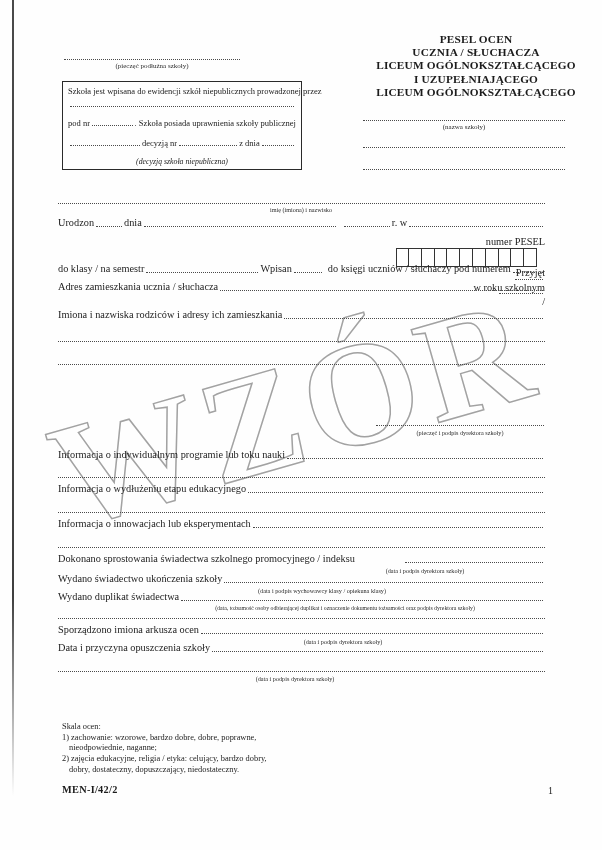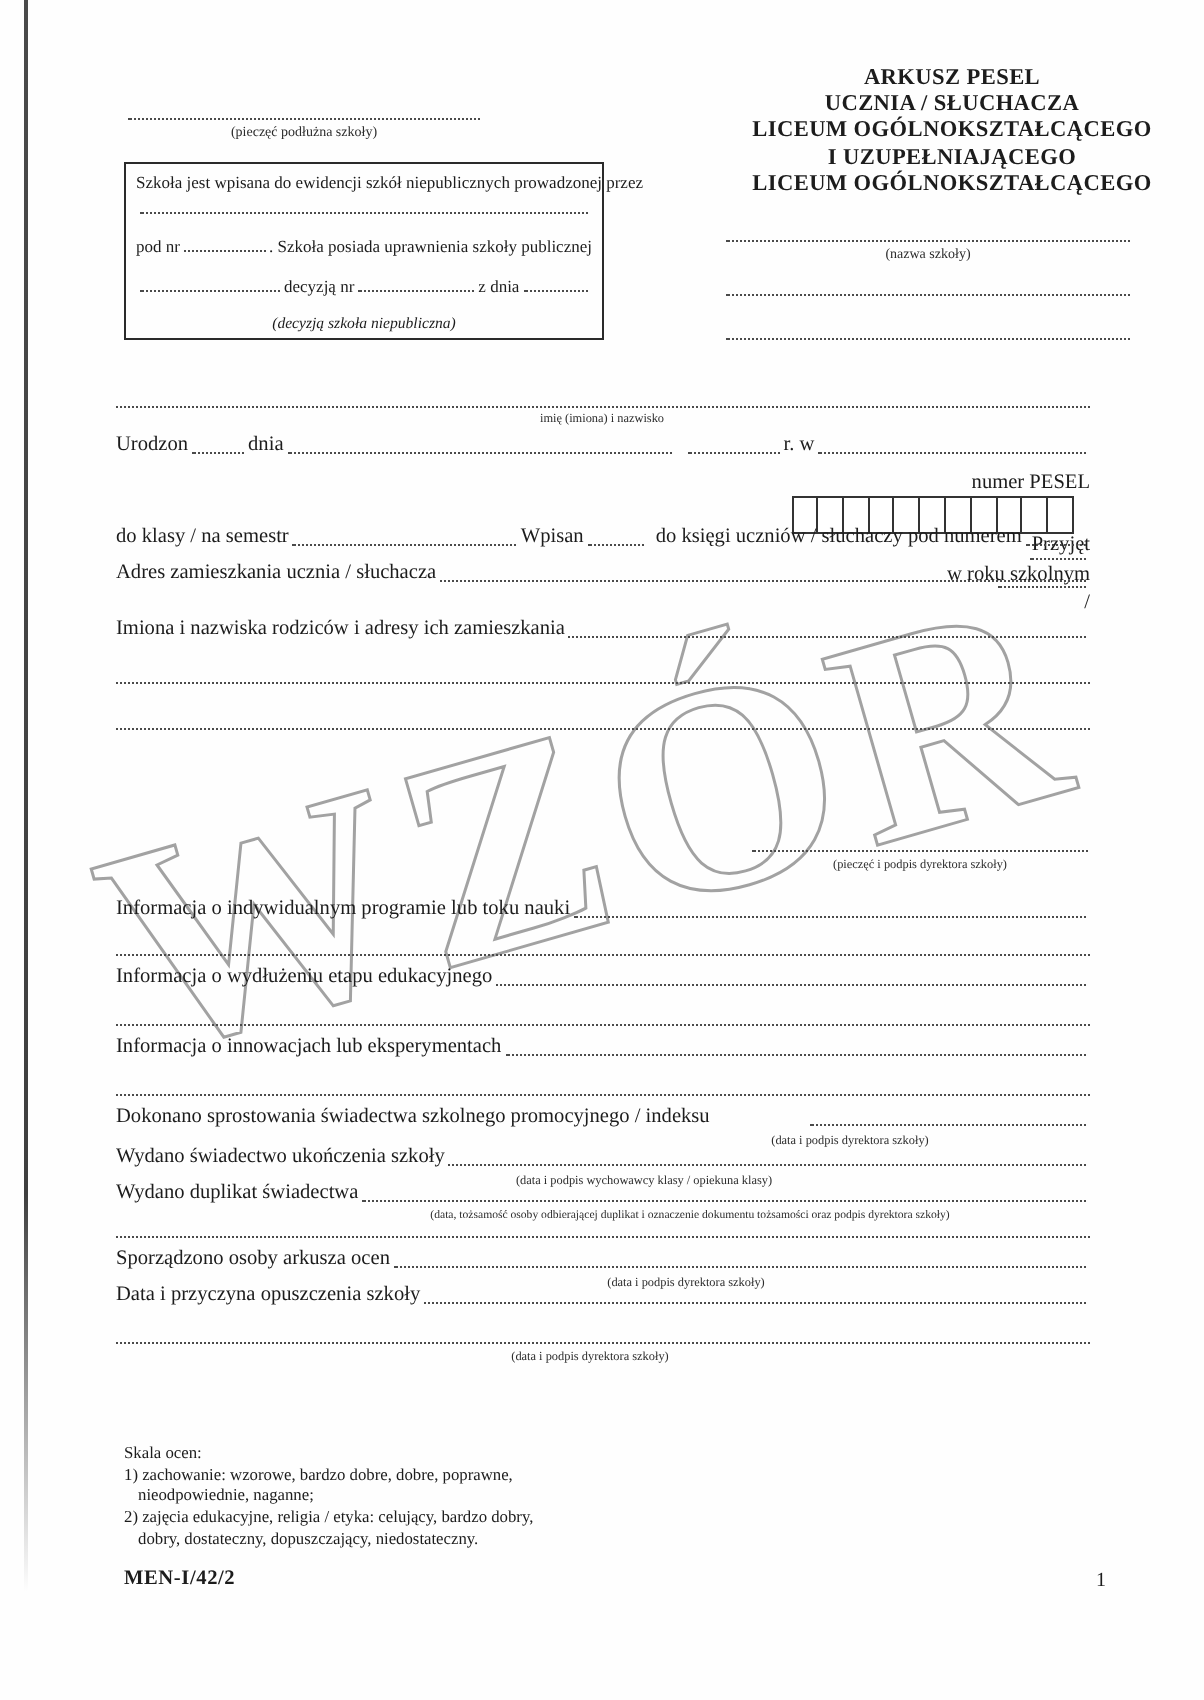--- a/index.html
+++ b/index.html
@@ -77,21 +77,21 @@
         <span class="dots" style="width:70px"></span>
         <span>decyzją nr</span>
         <span class="dots" style="width:58px"></span>
         <span>z dnia</span>
         <span class="dots grow"></span>
       </div>
       <div class="bfoot">(decyzją szkoła niepubliczna)</div>
     </div>
 
     <div class="title">
-      <div>ARKUSZ PESEL</div>
+      <div>PESEL OCEN</div>
       <div>UCZNIA / SŁUCHACZA</div>
       <div>LICEUM OGÓLNOKSZTAŁCĄCEGO</div>
       <div>I UZUPEŁNIAJĄCEGO</div>
       <div>LICEUM OGÓLNOKSZTAŁCĄCEGO</div>
     </div>
 
     <div class="hline" style="left:363px; top:120px; width:202px;"></div>
     <div class="sub" style="left:464px; top:124px; font-size:7px;">(nazwa szkoły)</div>
     <div class="hline" style="left:363px; top:147px; width:202px;"></div>
     <div class="hline" style="left:363px; top:169px; width:202px;"></div>
@@ -187,21 +187,21 @@
     <div class="sub" style="left:322px; top:588px;">(data i podpis wychowawcy klasy / opiekuna klasy)</div>
 
     <div class="row" style="top:591px;">
       <span class="lbl">Wydano duplikat świadectwa</span>
       <span class="dots grow"></span>
     </div>
     <div class="sub" style="left:345px; top:606px; font-size:5.8px;">(data, tożsamość osoby odbierającej duplikat i oznaczenie dokumentu tożsamości oraz podpis dyrektora szkoły)</div>
     <div class="fullline" style="top:618px;"></div>
 
     <div class="row" style="top:624px;">
-      <span class="lbl">Sporządzono osoby arkusza ocen</span>
+      <span class="lbl">Sporządzono imiona arkusza ocen</span>
       <span class="dots grow"></span>
     </div>
     <div class="sub" style="left:343px; top:639px;">(data i podpis dyrektora szkoły)</div>
 
     <div class="row" style="top:642px;">
       <span class="lbl">Data i przyczyna opuszczenia szkoły</span>
       <span class="dots grow"></span>
     </div>
     <div class="fullline" style="top:671px;"></div>
     <div class="sub" style="left:295px; top:676px;">(data i podpis dyrektora szkoły)</div>

